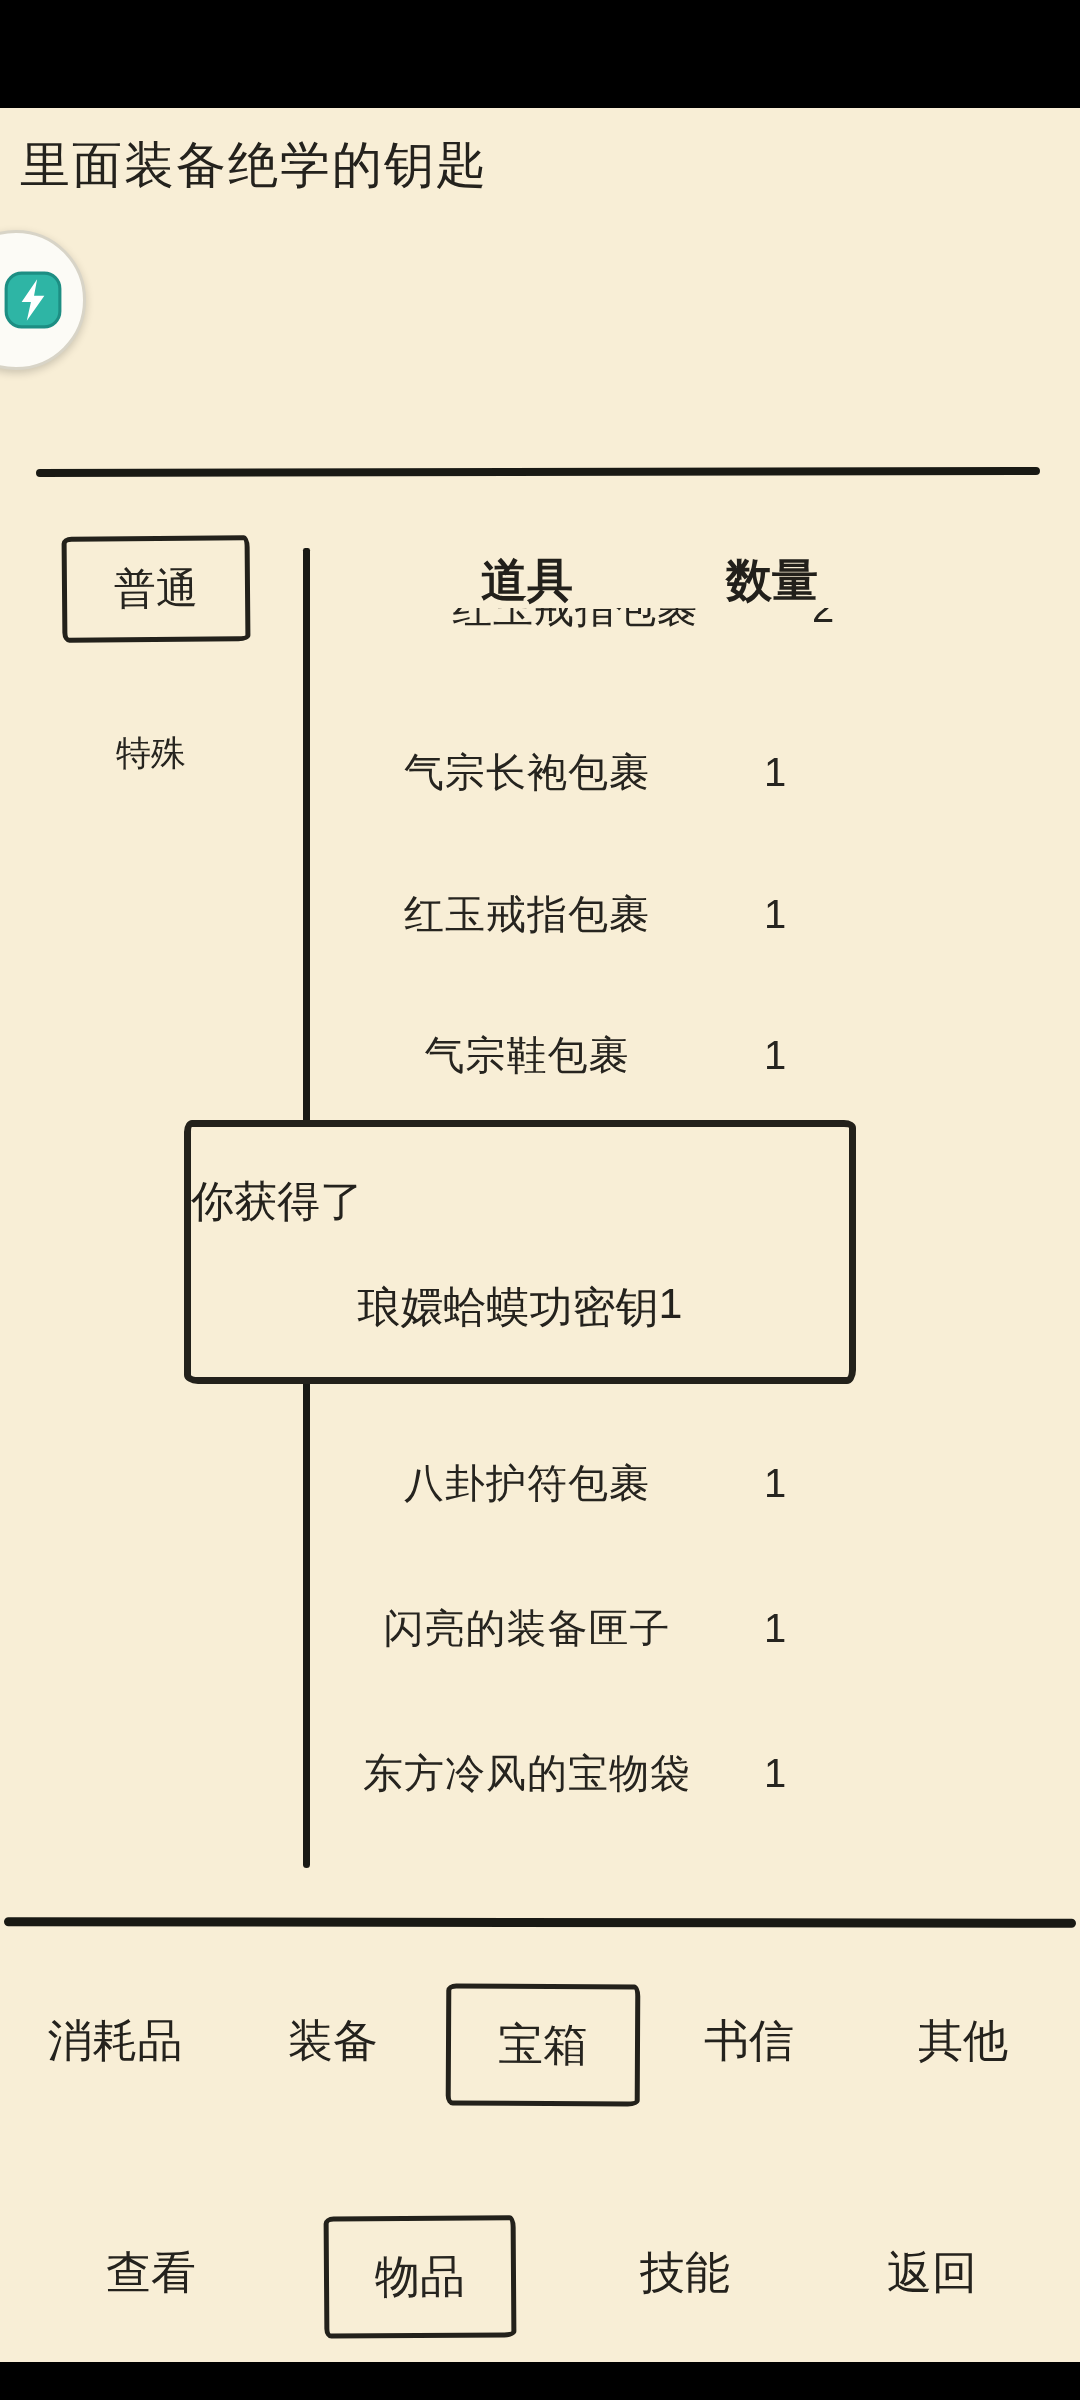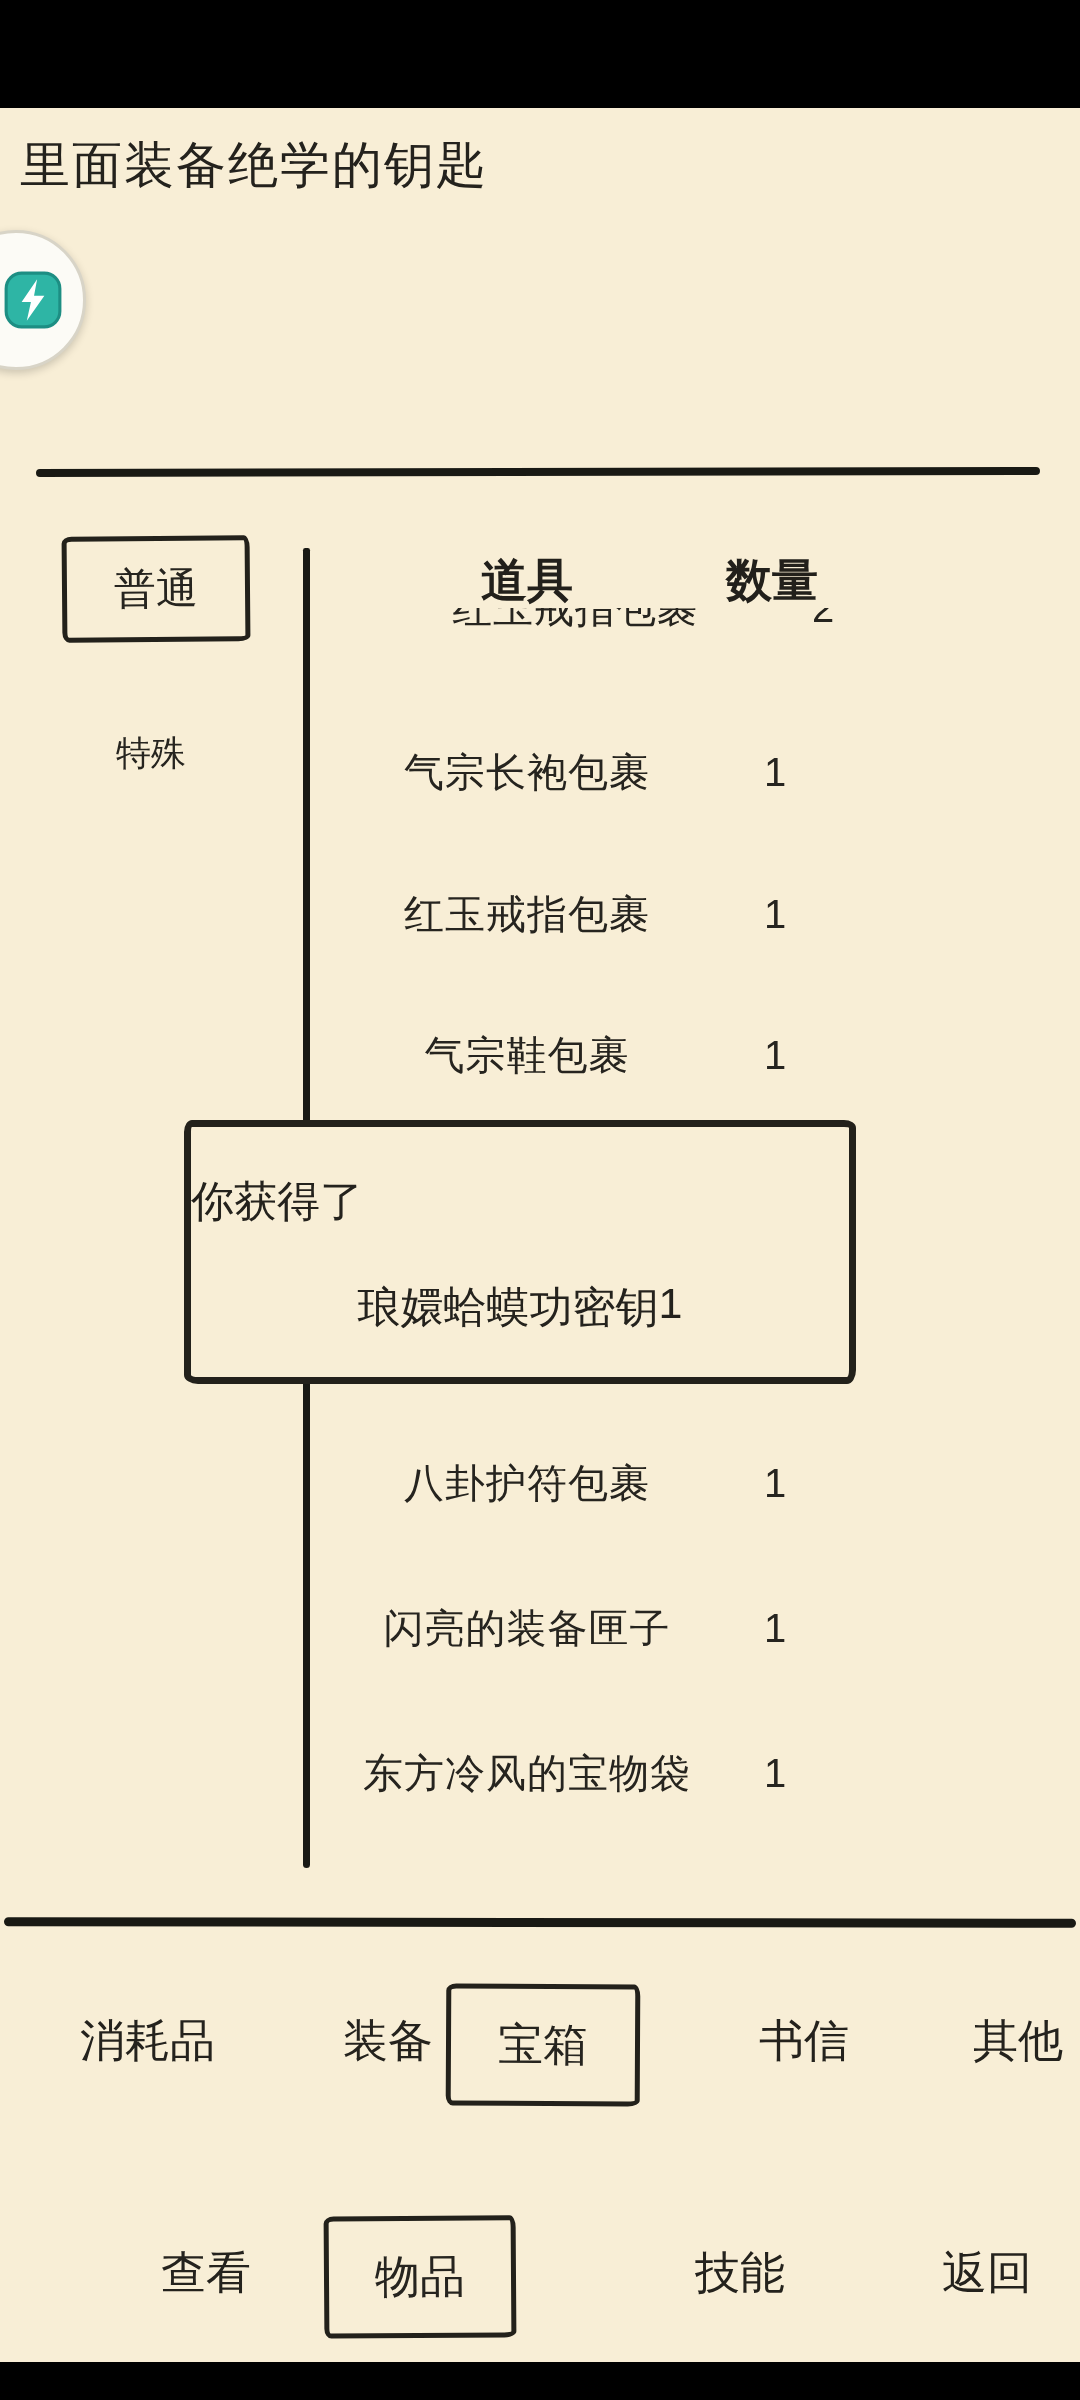--- a/index.html
+++ b/index.html
@@ -55,21 +55,21 @@
   
   .dialog{
     position:absolute;left:184px;top:1120px;width:658px;height:250px;z-index:6;
     background:#f8eed6;border:7px solid #23211b;
     border-radius:8px 12px 9px 14px / 12px 8px 14px 9px;
   }
   .dialog .t{position:absolute;top:46px;left:0;width:100%;text-align:left;font-size:43px;color:#24221d;}
   .dialog .line{position:absolute;top:152px;left:0;width:100%;display:flex;justify-content:center;font-size:43px;color:#24221d;}
 
   
-  .cat,.act{position:absolute;height:62px;line-height:62px;font-size:45px;text-align:right;color:#24221d;}
+  .cat,.act{position:absolute;height:62px;line-height:62px;font-size:45px;text-align:center;color:#24221d;}
   .cat{top:2010px;}
   .act{top:2242px;}
   .c0{left:15px;width:200px;} .c1{left:233px;width:200px;}
   .c3{left:649px;width:200px;} .c4{left:863px;width:200px;}
   .box-chest{position:absolute;left:446px;top:1984px;width:184px;height:112px;font-size:45px;transform:rotate(.3deg);}
   .a0{left:51px;width:200px;} .a2{left:585px;width:200px;} .a3{left:832px;width:200px;}
   .box-items{position:absolute;left:324px;top:2216px;width:182px;height:112px;font-size:45px;transform:rotate(-.4deg);}
 </style>
 </head>
 <body>

